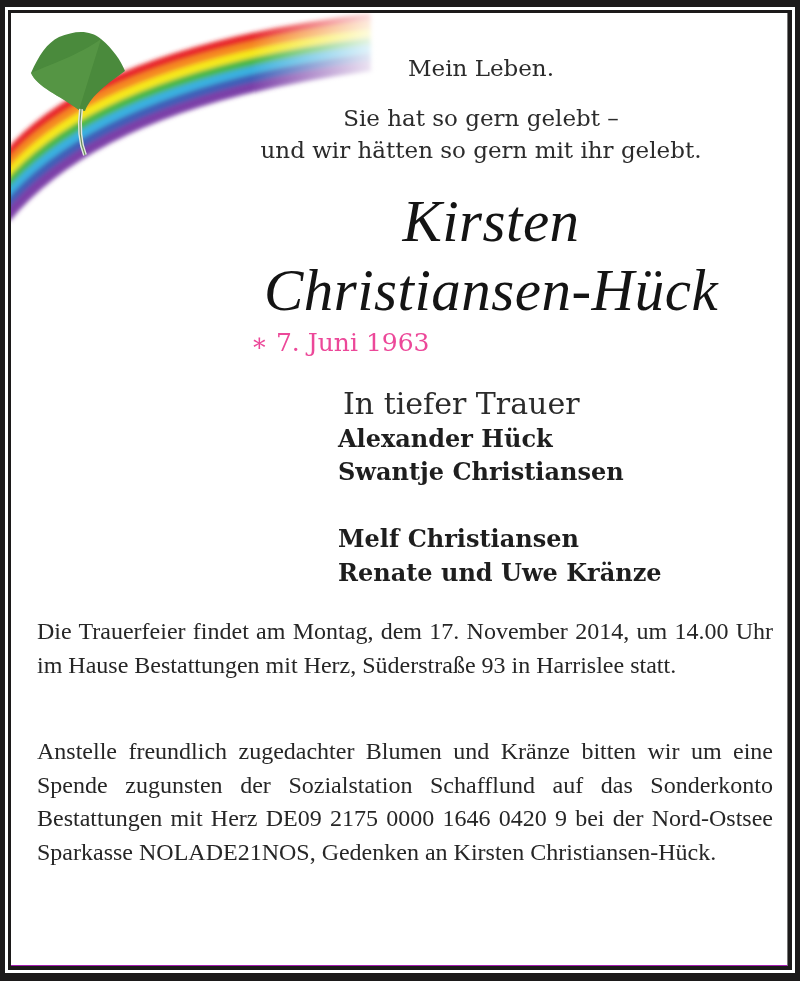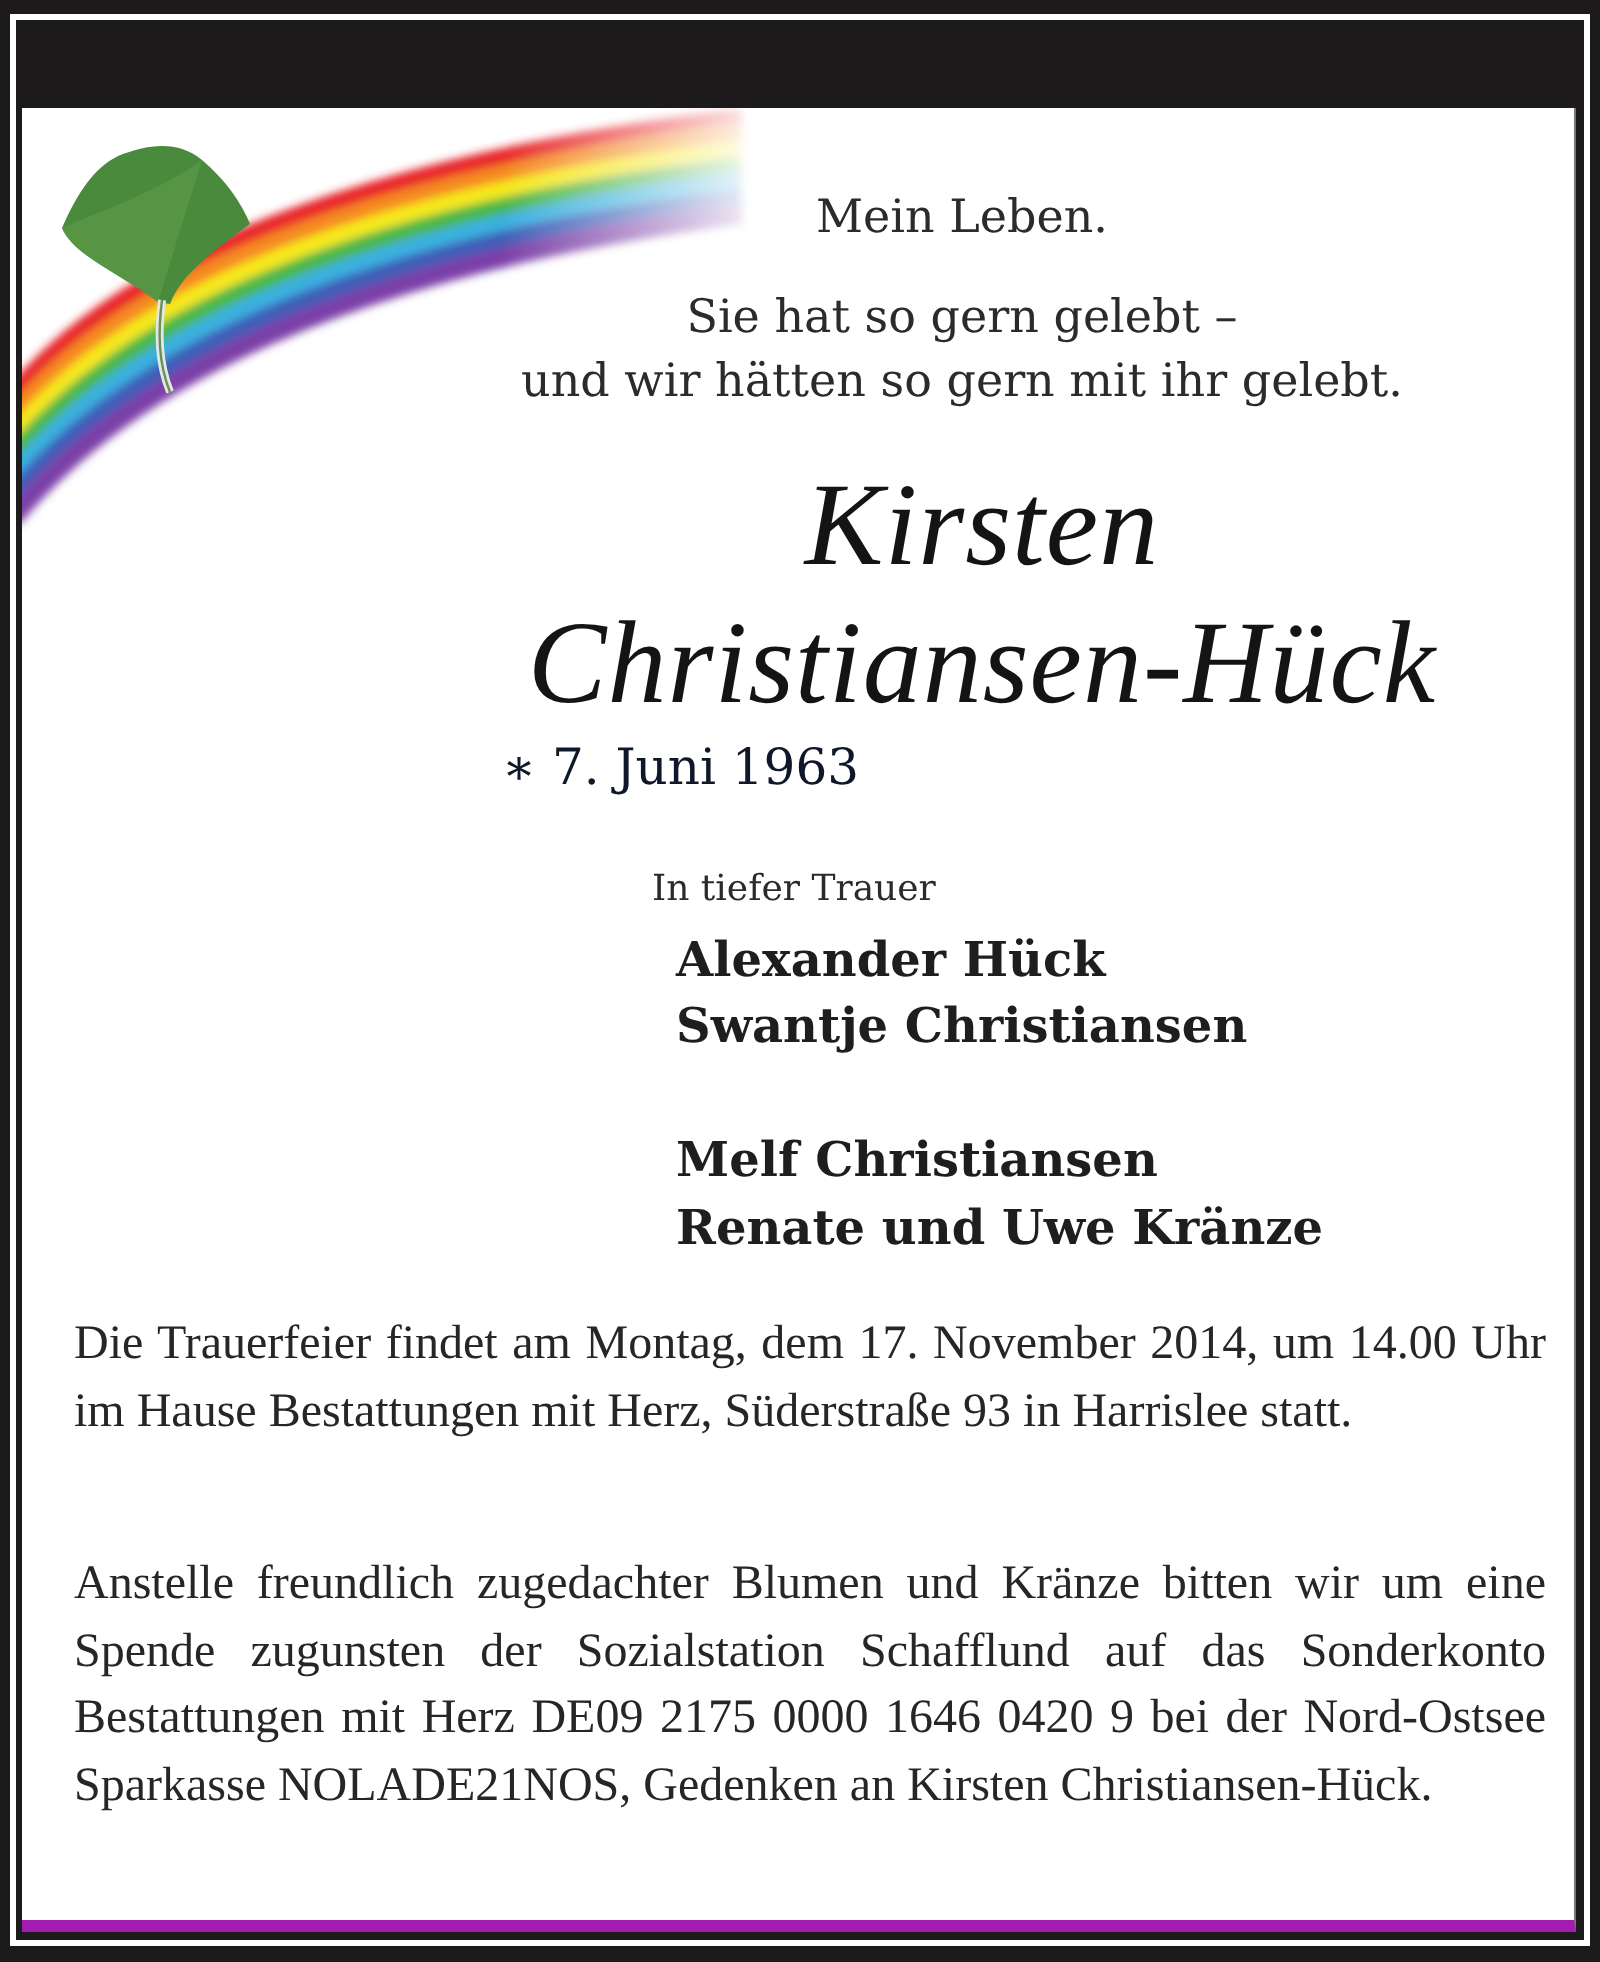--- a/index.html
+++ b/index.html
@@ -1,26 +1,26 @@
 <!DOCTYPE html>
 <html><head>
 <meta charset="utf-8">
 <style>
   html, body { margin:0; padding:0; }
   body { width:800px; height:981px; background:#1c1a1a; position:relative; overflow:hidden; }
   .frame-white { position:absolute; left:5px; top:7px; right:5px; bottom:8px; background:#ffffff; }
   .frame-dark { position:absolute; left:8px; top:10px; right:8px; bottom:11px; background:#1c1a1a; }
-  .paper { position:absolute; left:11px; top:13px; right:12px; bottom:15px; background:#ffffff; border-right:1px solid #777; border-bottom:6px solid #a21caf; overflow:hidden;margin-top:41px; }
+  .paper { position:absolute; left:11px; top:13px; right:12px; bottom:15px; background:#ffffff; border-right:1px solid #777; border-bottom:1px solid #a21caf; overflow:hidden; }
   .rainbow { position:absolute; left:0; top:0; width:400px; height:330px; }
   .leaf { position:absolute; left:18px; top:12px; width:100px; height:135px; }
   .txt { position:absolute; font-family:"DejaVu Serif", serif; color:#2b2b2b; }
   .motto { left:200px; width:540px; text-align:center; font-size:23px; line-height:30px; }
   .name { font-family:"Liberation Serif", serif; font-style:italic; color:#141414; text-align:center; left:180px; width:600px; font-size:59px; line-height:64px; letter-spacing:0.5px; }
-  .dates { font-size:25px; line-height:28px; color:#0f172a; }
-  .mourn { left:315px; font-size:18px; line-height:28px; }
+  .dates { font-size:25px; line-height:28px; color:#ec4899; }
+  .mourn { left:332px; font-size:30px; line-height:28px; }
   .mourner { left:327px; font-size:24px; line-height:33.5px; font-weight:bold; color:#1e1e1e; }
   .para { left:26px; width:736px; font-family:"Liberation Serif", serif; font-size:24px; line-height:33.6px; text-align:justify; color:#262626; text-align-last:left; }
 </style>
 </head>
 <body>
 
 <div class="frame-white"></div>
 <div class="frame-dark"></div>
 
 <div class="paper">

